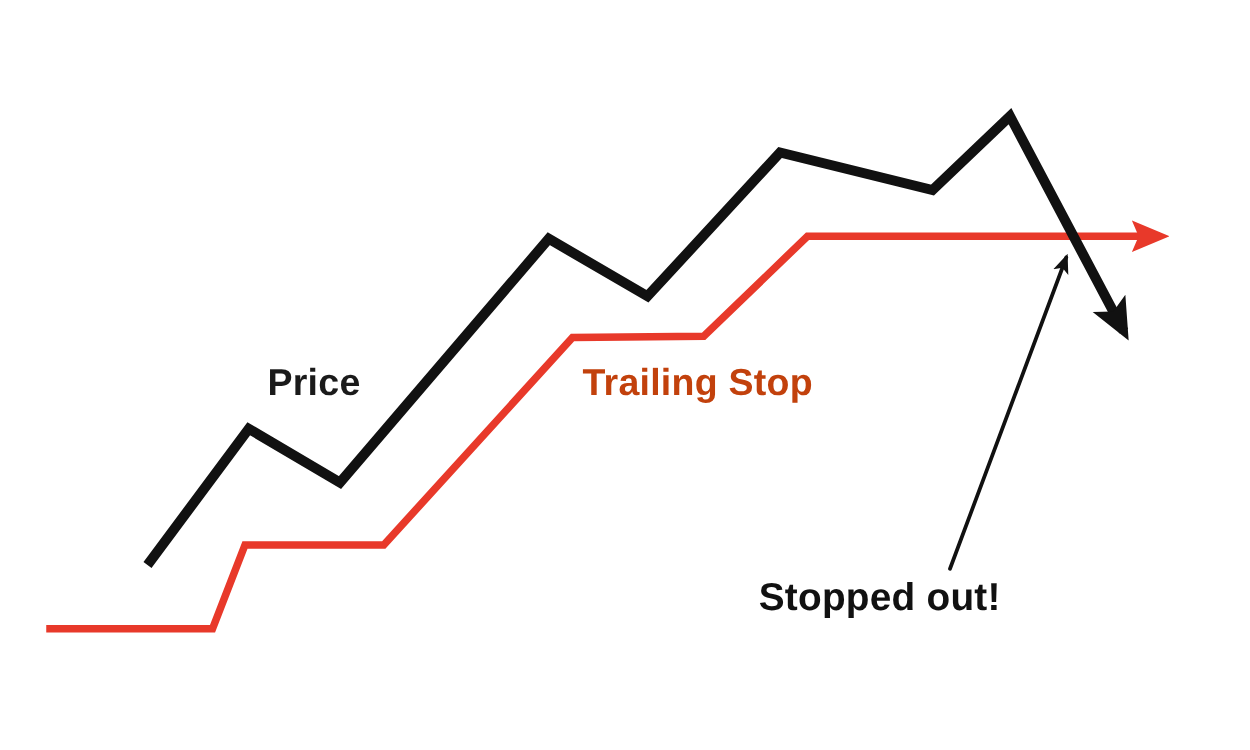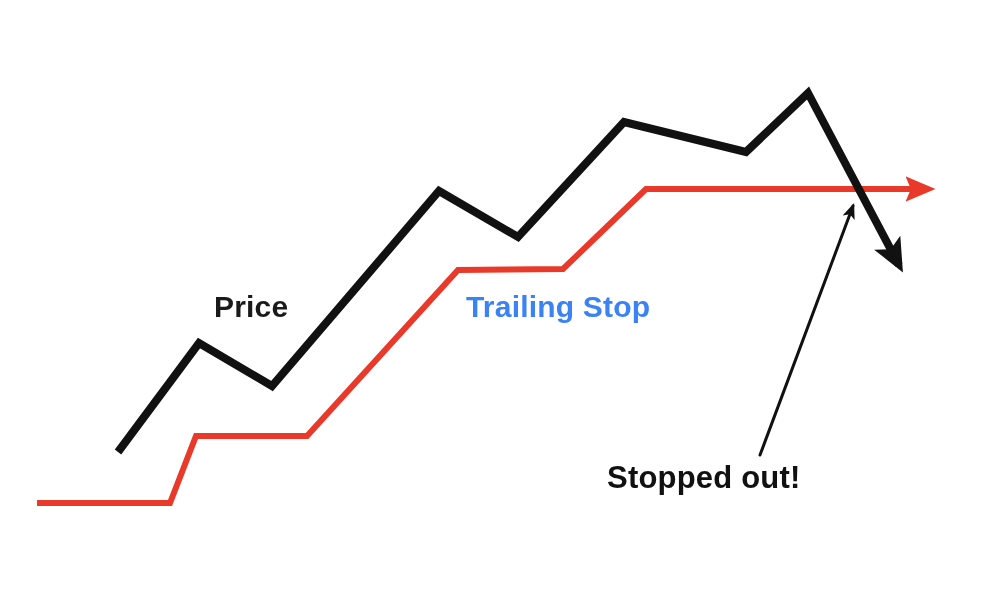--- a/index.html
+++ b/index.html
@@ -74,17 +74,17 @@
 
     <polyline id="trailing-stop-path" fill="none" stroke="#e8392a" stroke-width="6" stroke-linecap="butt" stroke-linejoin="miter" marker-end="url(#arrow-red)" points="37,503 170,503 196,436 307,436 458,270 563,269 646,189 928,189"></polyline>
 
     <polyline id="price-path" fill="none" stroke="#111111" stroke-width="8" stroke-linecap="butt" stroke-linejoin="miter" marker-end="url(#arrow-black)" points="118,452 199,343 272,386 439,191 518,237 624,122 746,152 808,93 899,265"></polyline>
 
     <line id="annotation-arrow" stroke="#111111" stroke-width="3" stroke-linecap="round" marker-end="url(#arrow-ann)" x1="760" y1="455" x2="853" y2="206"></line>
   </svg>
 
   <div class="chart-label" id="label-price" style="color: rgb(26, 26, 26);">Price</div>
 
-  <div class="chart-label" id="label-trailing-stop" style="color: #3b82f6;">Trailing Stop</div>
+  <div class="chart-label" id="label-trailing-stop" style="color: #c2410c;">Trailing Stop</div>
 
   <div class="chart-label" id="label-stopped-out" style="color: rgb(17, 17, 17);">Stopped out!</div>
 
 </div>
 
 </body></html>

